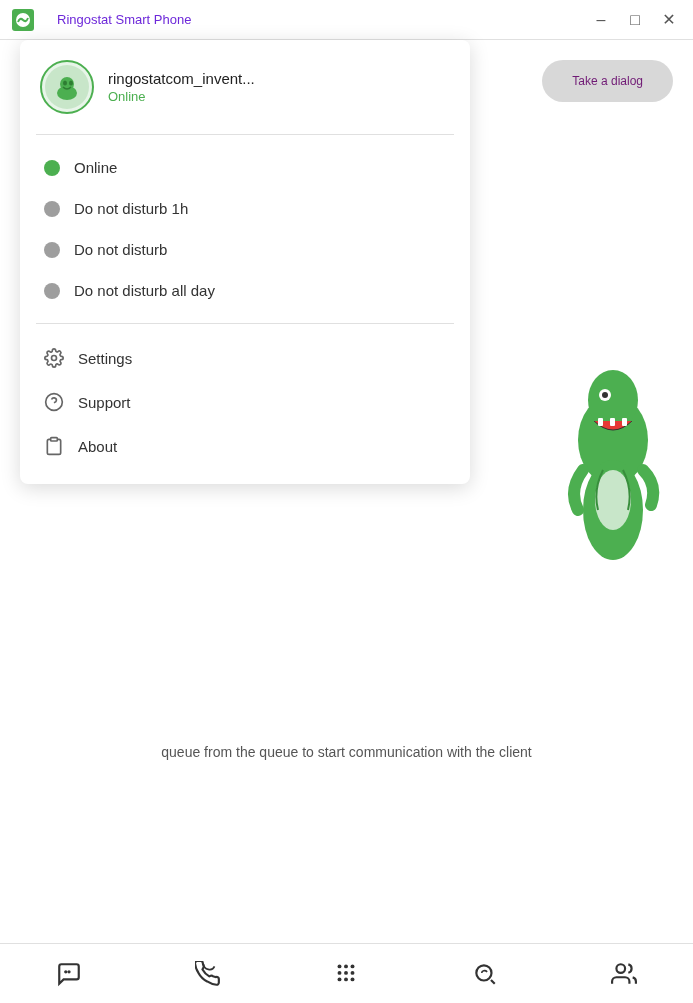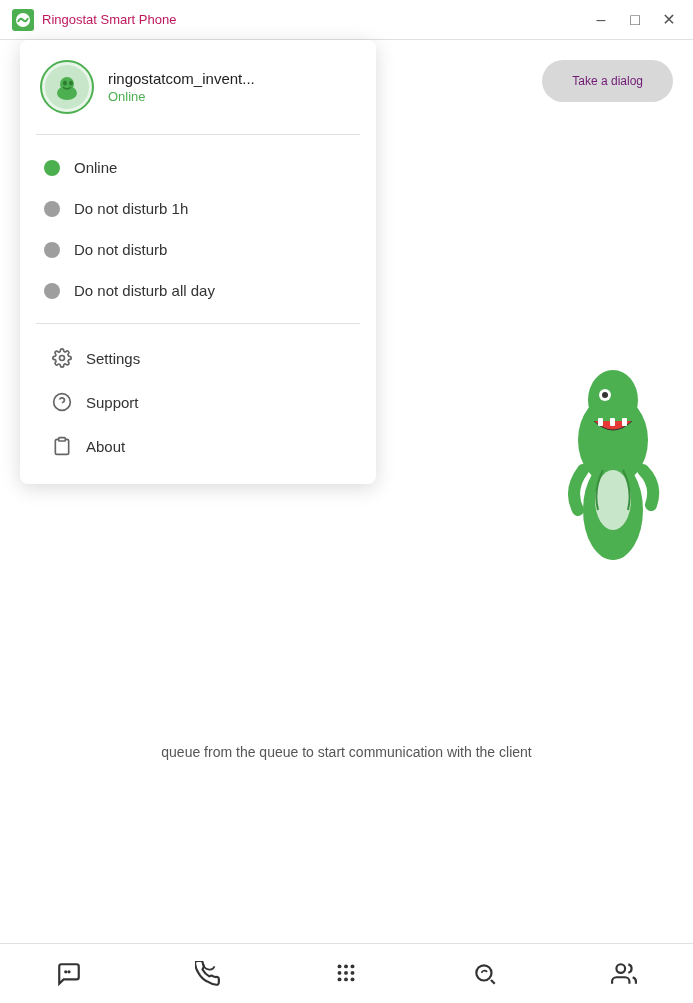--- a/index.html
+++ b/index.html
@@ -27,22 +27,23 @@
     .title-bar-logo {
       width: 22px;
       height: 22px;
       margin-right: 8px;
       background: #4caf50;
       border-radius: 3px;
       display: flex; align-items: center; justify-content: center;
     }
     .title-bar-title {
       font-size: 13px;
-      color: #be185d;
+      color: #6d28d9;
       flex: 1;
+      margin-left: 15px;
     }
     .title-bar-controls {
       display: flex;
       gap: 10px;
     }
     .title-bar-btn {
       cursor: pointer;
       color: #555;
       font-size: 16px;
       width: 24px;
@@ -96,21 +97,21 @@
     .nav-item svg {
       width: 26px;
       height: 26px;
     }
 
     
     .dropdown-overlay {
       position: absolute;
       top: 40px;
       left: 20px;
-      width: 356px;
+      width: 450px;
       background: #fff;
       border-radius: 8px;
       box-shadow: 0 4px 20px rgba(0,0,0,0.15);
       z-index: 100;
       padding-bottom: 8px;
     }
 
     
     .profile-section {
       display: flex;
@@ -177,21 +178,21 @@
       width: 16px;
       height: 16px;
       border-radius: 50%;
       flex-shrink: 0;
     }
     .dot-green { background: #4caf50; }
     .dot-gray { background: #9e9e9e; }
 
     
     .action-section {
-      padding: 8px 8px;
+      padding: 8px 0;
     }
     .action-icon {
       width: 20px;
       height: 20px;
       display: flex;
       align-items: center;
       justify-content: center;
       flex-shrink: 0;
     }
   </style>

